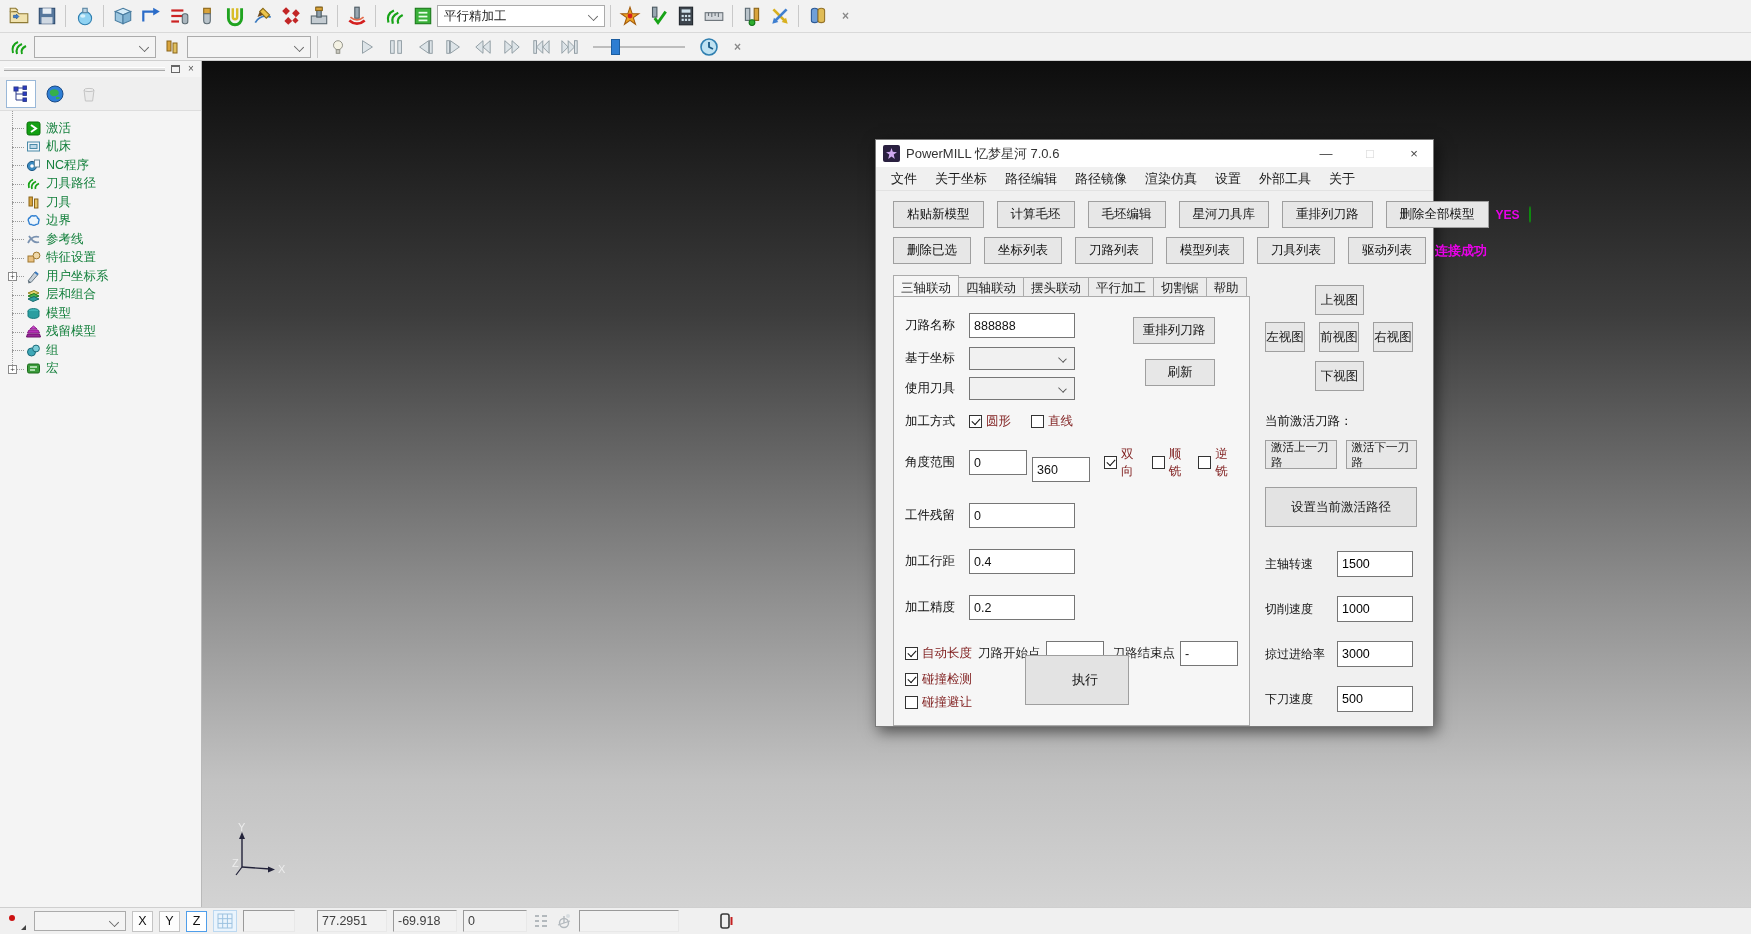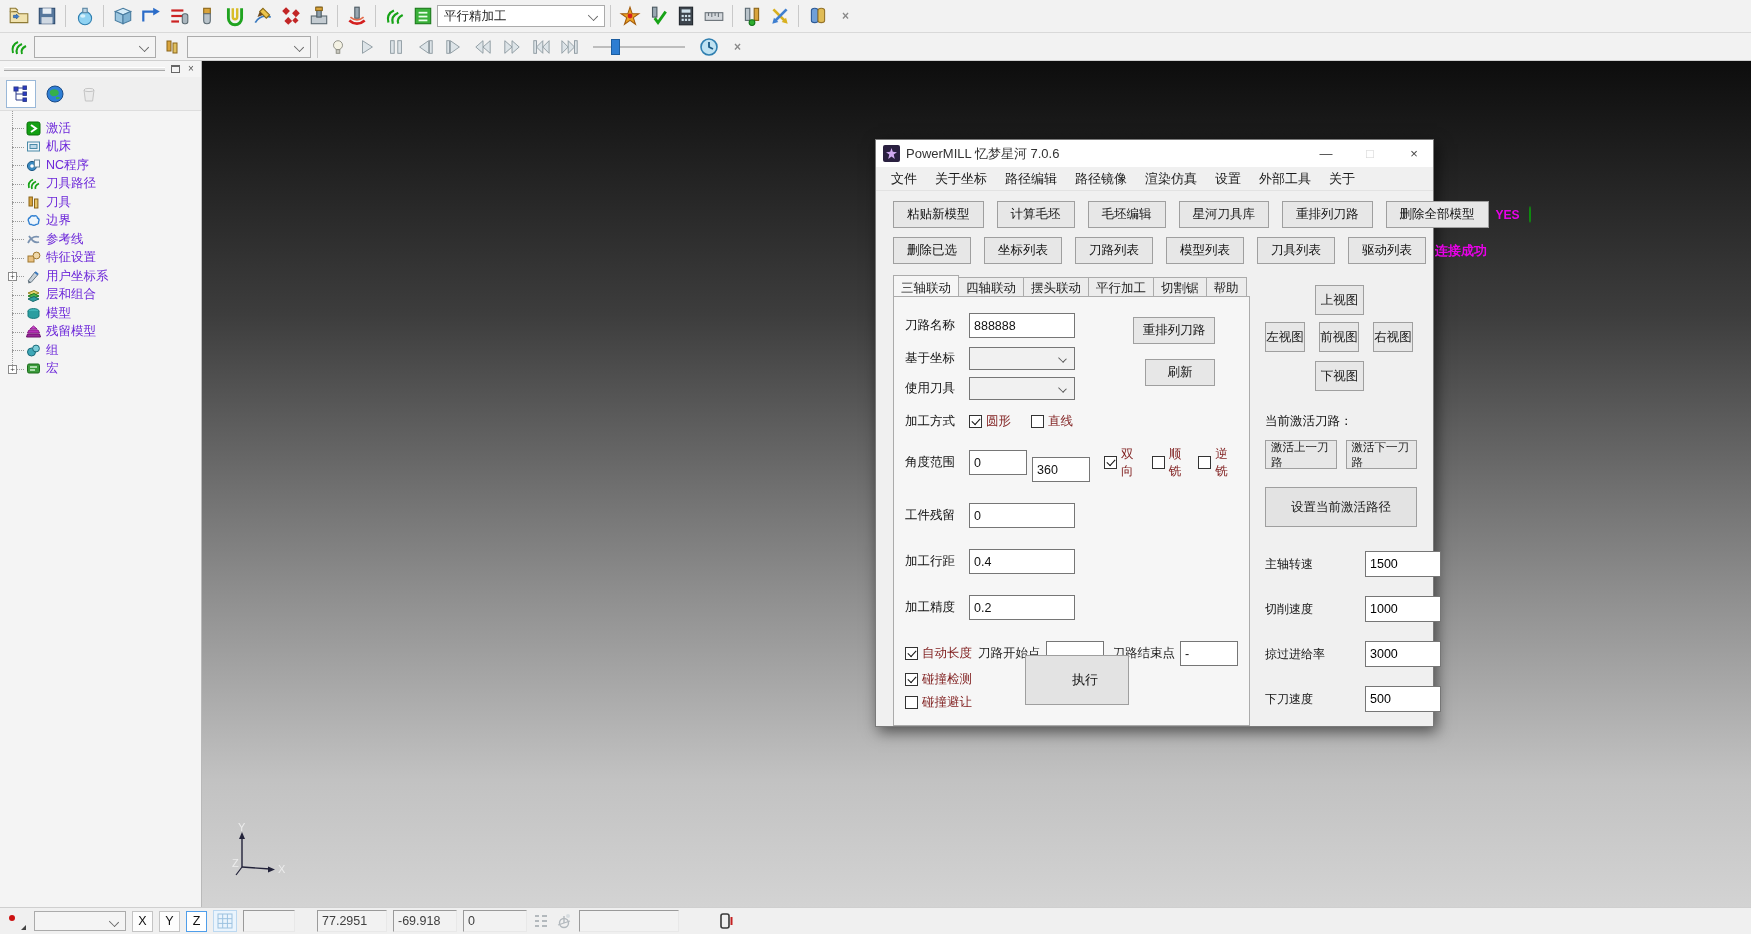--- a/index.html
+++ b/index.html
@@ -28,21 +28,21 @@
   .lp-float { width:9px; height:8px; border:1px solid #666; border-top-width:2px; }
   .lp-tools { height:34px; display:flex; align-items:center; padding:2px 6px; gap:4px; border-bottom:1px solid #ddd; background:#efefef; }
   .lp-tb { width:30px; height:28px; display:flex; align-items:center; justify-content:center; border:1px solid transparent; }
   .lp-tb.on { background:#fff; border-color:#9ab8d8; }
   .lp-tb.dis { opacity:.45; }
   .tree { flex:1; padding:8px 4px 4px 8px; overflow:hidden; background:#f4f4f4; }
   .titem { display:flex; align-items:center; height:18.5px; gap:5px; position:relative; padding-left:18px; }
   .titem::before { content:""; position:absolute; left:4px; top:9px; width:12px; border-top:1px dotted #9a9a9a; }
   .titem::after { content:""; position:absolute; left:4px; top:-9px; height:18px; border-left:1px dotted #9a9a9a; }
   .titem .exp { position:absolute; left:0; top:5px; width:9px; height:9px; background:#fff; border:1px solid #8a8a8a; font-size:8px; line-height:7px; text-align:center; color:#333; }
-  .tlabel { font-size:12.5px; color:#6d28d9; white-space:nowrap; }
+  .tlabel { font-size:12.5px; color:#15803d; white-space:nowrap; }
   .ti { width:15px; height:15px; flex:none; }
 
   .viewport { flex:1; position:relative; background:linear-gradient(#0d0d0d, #3d3d3d 30%, #8c8c8c 62%, #c2c2c2 85%, #d3d3d3); }
 
   
   .axes { position:absolute; left:26px; bottom:24px; width:60px; height:60px; }
   .axes text { font-family:"Liberation Sans",sans-serif; font-size:11px; fill:#ececec; }
 
   
   .dlg { position:absolute; left:875px; top:139px; width:559px; height:588px; background:#f0f0f0; border:1px solid #7a7a7a; box-shadow:3px 5px 14px rgba(0,0,0,.55); display:flex; flex-direction:column; }
@@ -85,21 +85,21 @@
   .rcol { width:152px; margin-left:15px; padding-top:8px; }
   .vbtn { height:30px; background:#e7e7e7; border:1px solid #9f9f9f; font-size:12.5px; display:flex; align-items:center; justify-content:center; }
   .vtop { width:49px; margin-left:50px; margin-bottom:7px; }
   .vmid { display:flex; gap:14px; margin-bottom:9px; }
   .vmid .vbtn { width:40px; }
   .vbot { width:49px; margin-left:50px; margin-bottom:22px; }
   .rlbl { font-size:12.5px; margin-bottom:10px; color:#111; }
   .pnrow { display:flex; gap:9px; margin-bottom:18px; }
   .pnrow .vbtn { font-size:11.5px; padding:0 5px; height:29px; }
   .setbtn { width:152px; height:40px; background:#e3e3e3; border:1px solid #9f9f9f; font-size:12.5px; display:flex; align-items:center; justify-content:center; margin-bottom:24px; }
-  .sprow { display:flex; align-items:center; margin-bottom:19px;gap:28px; }
+  .sprow { display:flex; align-items:center; margin-bottom:19px; }
   .splbl { width:72px; font-size:12px; flex:none; color:#111; }
   .spin { width:76px; height:26px; border:1px solid #767676; background:#fff; font-size:12.5px; padding:0 4px; font-family:inherit; }
 
   
   .sbar { height:27px; background:#f0f0f0; border-top:1px solid #cfcfcf; display:flex; align-items:center; padding:0 4px; gap:6px; position:absolute; left:0; right:0; bottom:0; }
   .rec { width:24px; height:22px; position:relative; }
   .rec .dot { position:absolute; left:5px; top:5px; width:6px; height:6px; border-radius:50%; background:#cc1111; }
   .rec .tri { position:absolute; right:2px; bottom:2px; width:0; height:0; border-left:5px solid transparent; border-bottom:5px solid #444; }
   .axbtn { width:21px; height:21px; background:#fdfdfd; border:1px solid #c4c4c4; display:flex; align-items:center; justify-content:center; font-size:12.5px; color:#111; }
   .axbtn.on { border:1.5px solid #4f9eea; background:#ffffff; }

